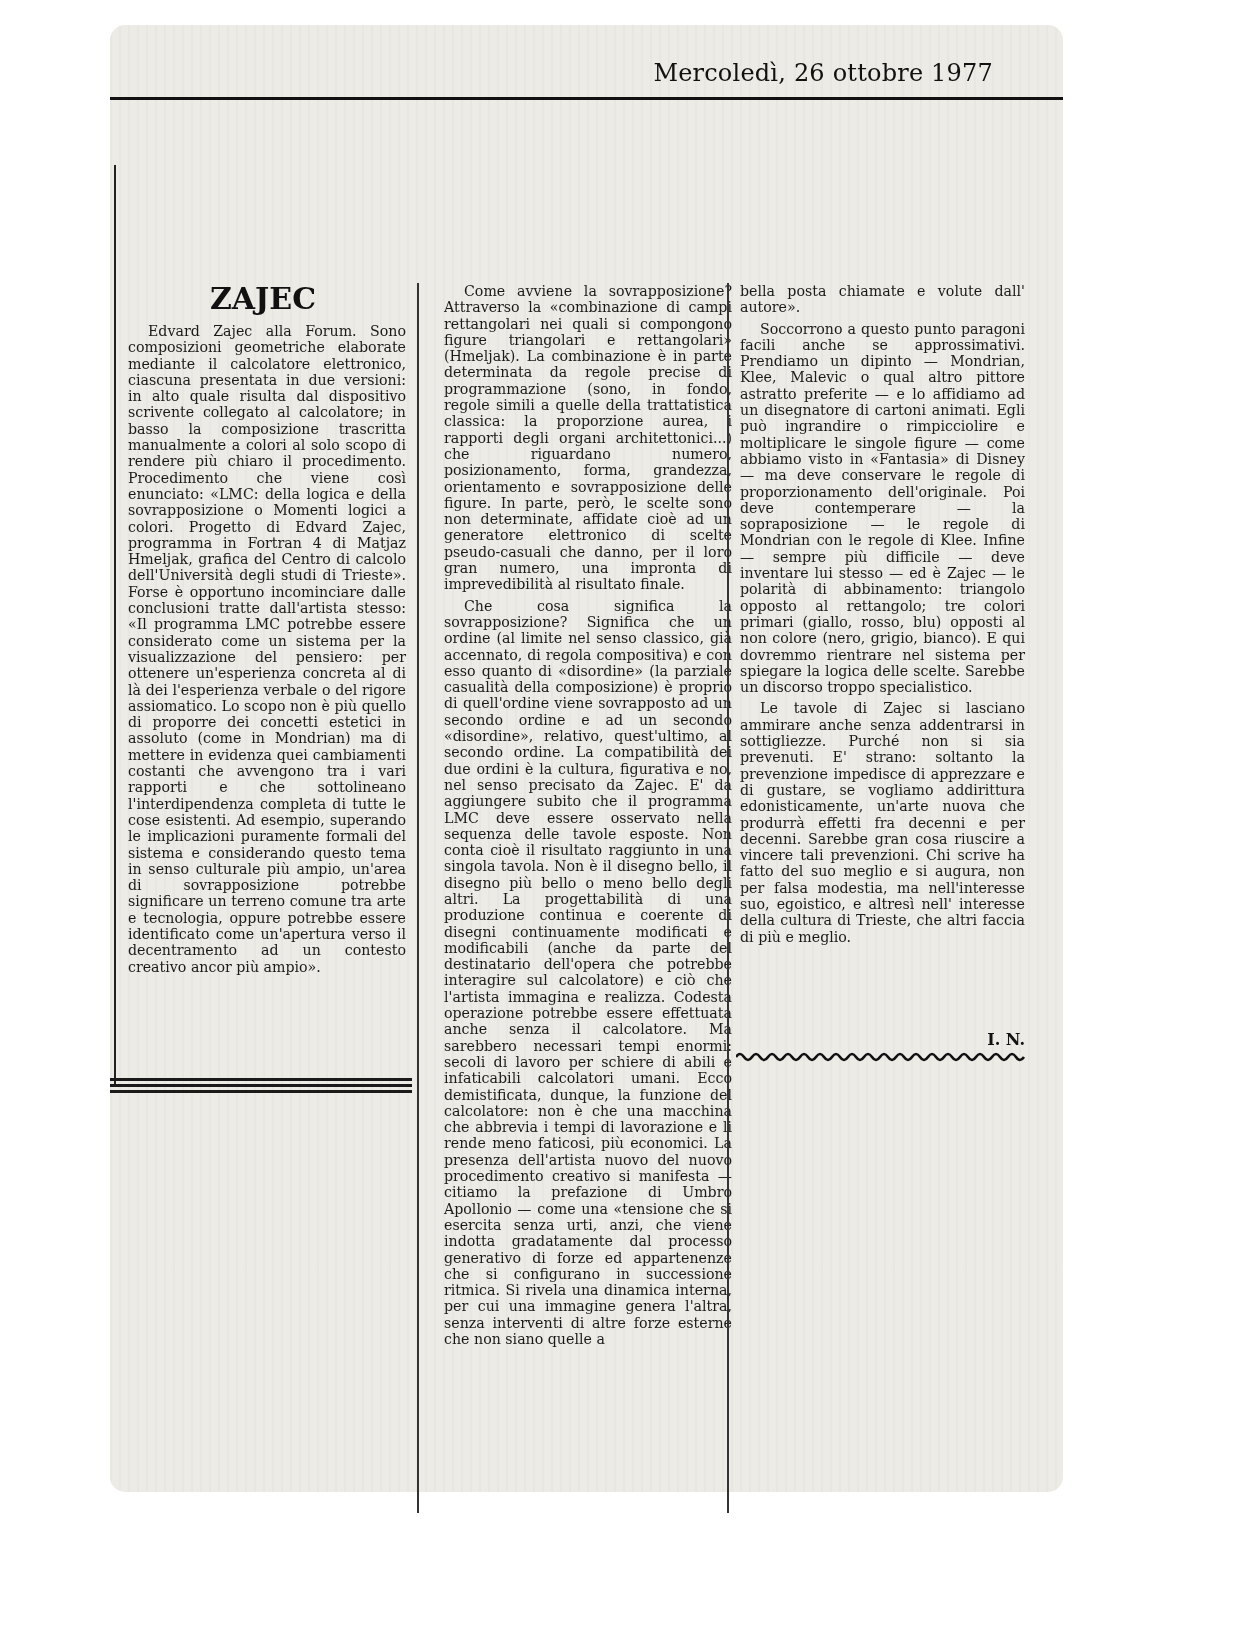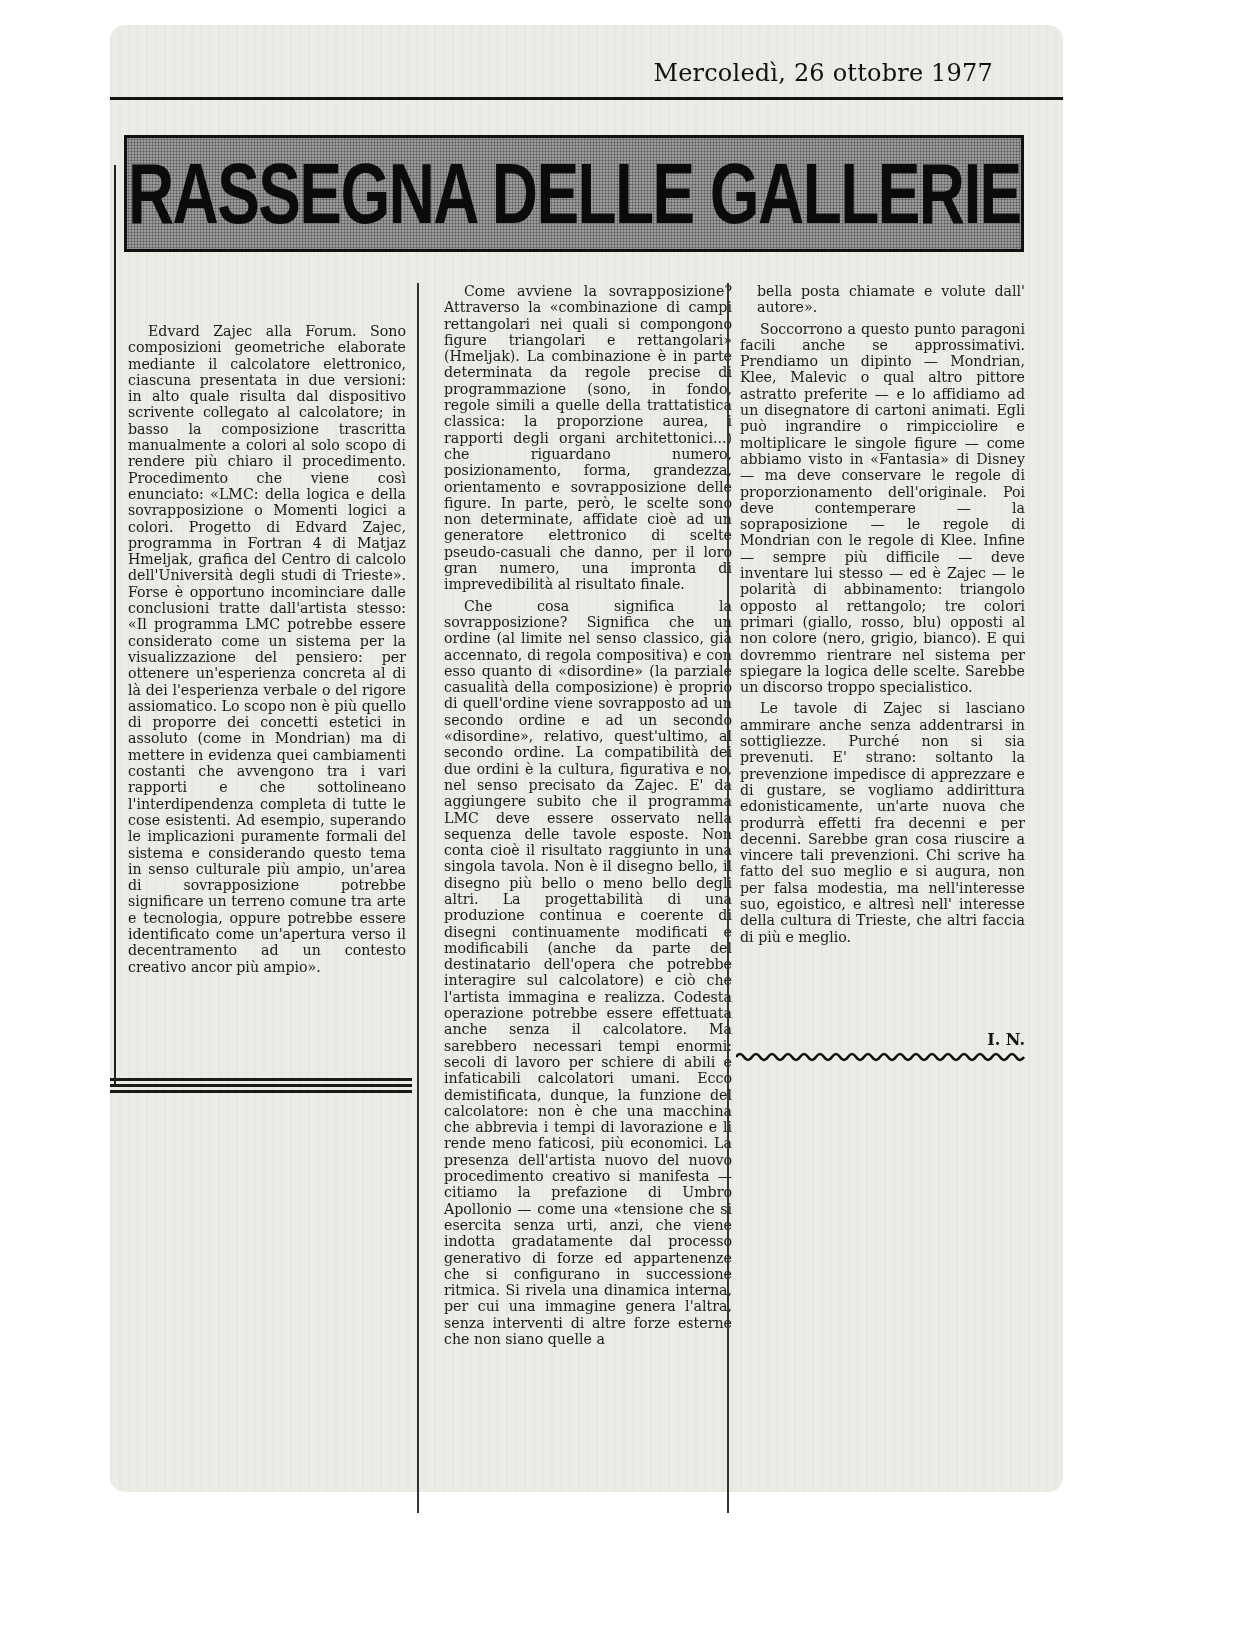--- a/index.html
+++ b/index.html
@@ -27,21 +27,21 @@
   .banner-title {
     font-family: "Liberation Sans", sans-serif; font-weight: bold; font-size: 82px;
     color: #0b0b0b; letter-spacing: -2px; transform: scaleX(0.78) scaleY(1.05); white-space: nowrap;
   }
   .left-vrule { position: absolute; left: 4px; top: 140px; width: 2px; height: 920px; background: #222; }
   .col {
     position: absolute; font-family: "DejaVu Serif", serif; font-size: 14.2px; line-height: 16.3px;
     text-align: justify; color: #1a1a1a;
   }
   .col p { margin: 0 0 5px 0; text-indent: 20px; }
-  .col p.noindent { text-indent: 0; margin-left: 17px; }
+  .col p.noindent { text-indent: 0; }
   .col1 { left: 18px; top: 298px; width: 278px; }
   .col2 { left: 320px; top: 258px; width: 288px; margin-left: 14px; }
   .col3 { left: 630px; top: 258px; width: 285px; }
   .article-title {
     position: absolute; left: 14px; top: 256px; width: 278px; text-align: center;
     font-family: "DejaVu Serif", serif; font-weight: bold; font-size: 30px; color: #111;
   }
   .vrule { position: absolute; width: 1.5px; background: #333; }
   .vr1 { left: 307px; top: 258px; height: 1230px; }
   .vr2 { left: 617px; top: 258px; height: 1230px; }
@@ -53,26 +53,24 @@
   }
   .wavy { position: absolute; left: 626px; top: 1025px; width: 292px; height: 14px; }
 </style>
 </head>
 <body>
 
 <div class="clip">
   <div class="dateline">Mercoledì, 26 ottobre 1977</div>
   <div class="top-rule"></div>
 
-  <div class="banner">
-    <div class="banner-title">RASSEGNA DELLE GALLERIE</div>
-  </div>
 
   <div class="left-vrule"></div>
 
+  <div class="article-title">ZAJEC</div>
 
   <div class="col col1">
     <p>Edvard Zajec alla Forum. Sono composizioni geometriche elaborate mediante il calcolatore elettronico, ciascuna presentata in due versioni: in alto quale risulta dal dispositivo scrivente collegato al calcolatore; in basso la composizione trascritta manualmente a colori al solo scopo di rendere più chiaro il procedimento. Procedimento che viene così enunciato: «LMC: della logica e della sovrapposizione o Momenti logici a colori. Progetto di Edvard Zajec, programma in Fortran 4 di Matjaz Hmeljak, grafica del Centro di calcolo dell'Università degli studi di Trieste». Forse è opportuno incominciare dalle conclusioni tratte dall'artista stesso: «Il programma LMC potrebbe essere considerato come un sistema per la visualizzazione del pensiero: per ottenere un'esperienza concreta al di là dei l'esperienza verbale o del rigore assiomatico. Lo scopo non è più quello di proporre dei concetti estetici in assoluto (come in Mondrian) ma di mettere in evidenza quei cambiamenti costanti che avvengono tra i vari rapporti e che sottolineano l'interdipendenza completa di tutte le cose esistenti. Ad esempio, superando le implicazioni puramente formali del sistema e considerando questo tema in senso culturale più ampio, un'area di sovrapposizione potrebbe significare un terreno comune tra arte e tecnologia, oppure potrebbe essere identificato come un'apertura verso il decentramento ad un contesto creativo ancor più ampio».</p>
   </div>
 
   <div class="vrule vr1"></div>
 
   <div class="triple-rule">
     <div></div>
       <div></div>

